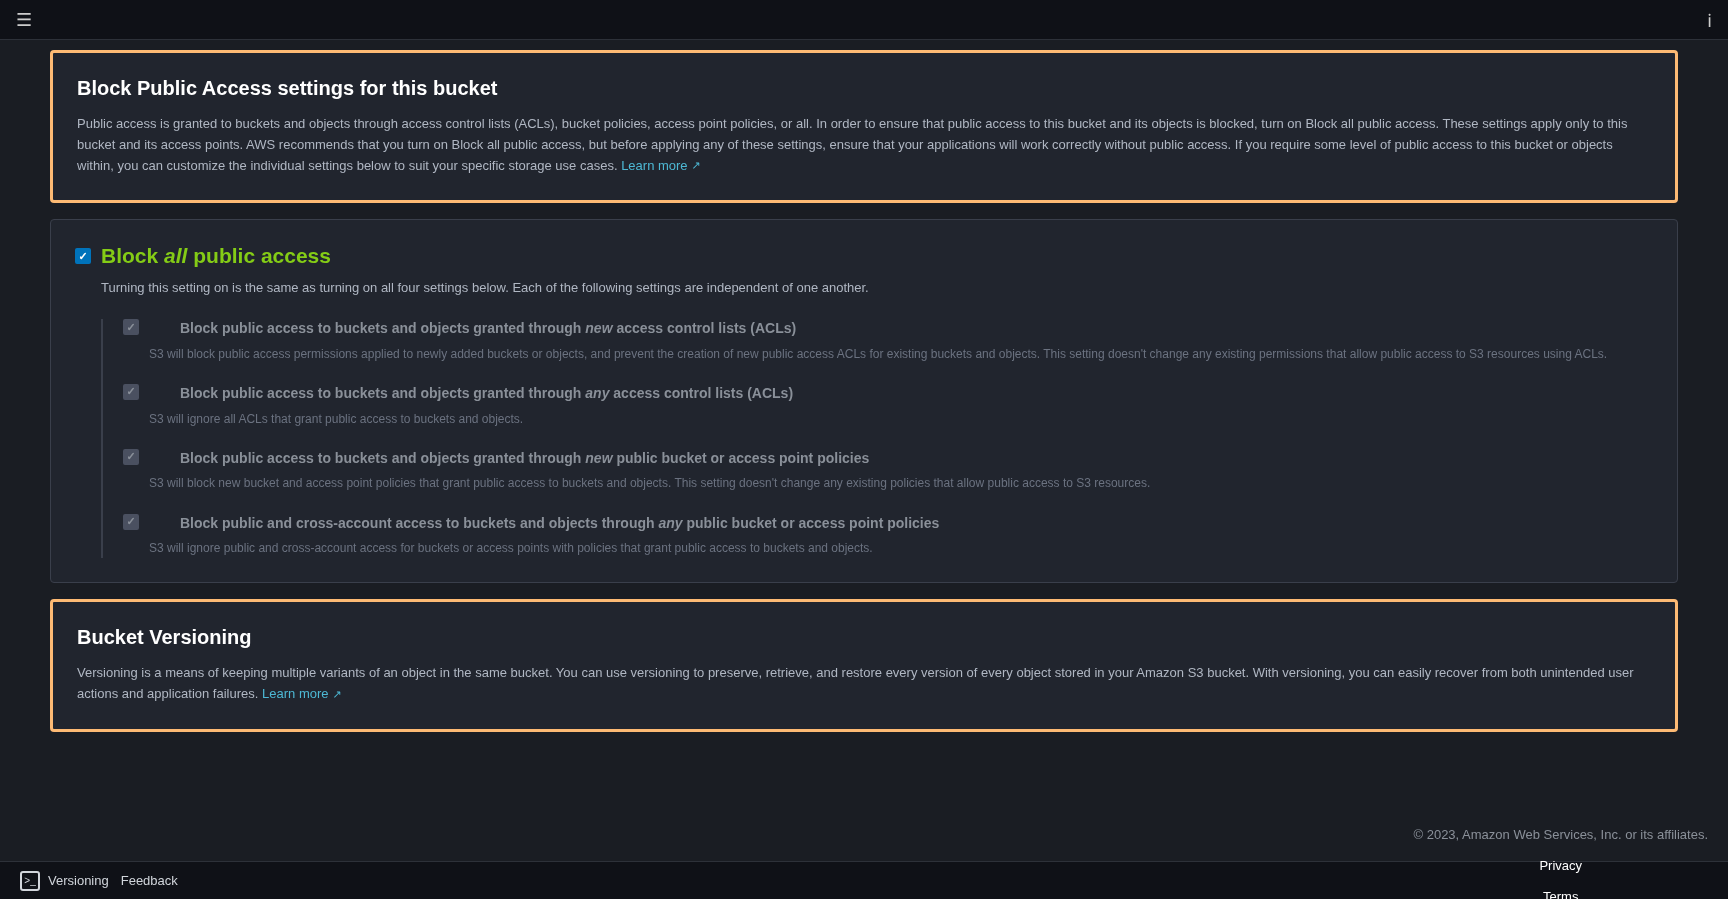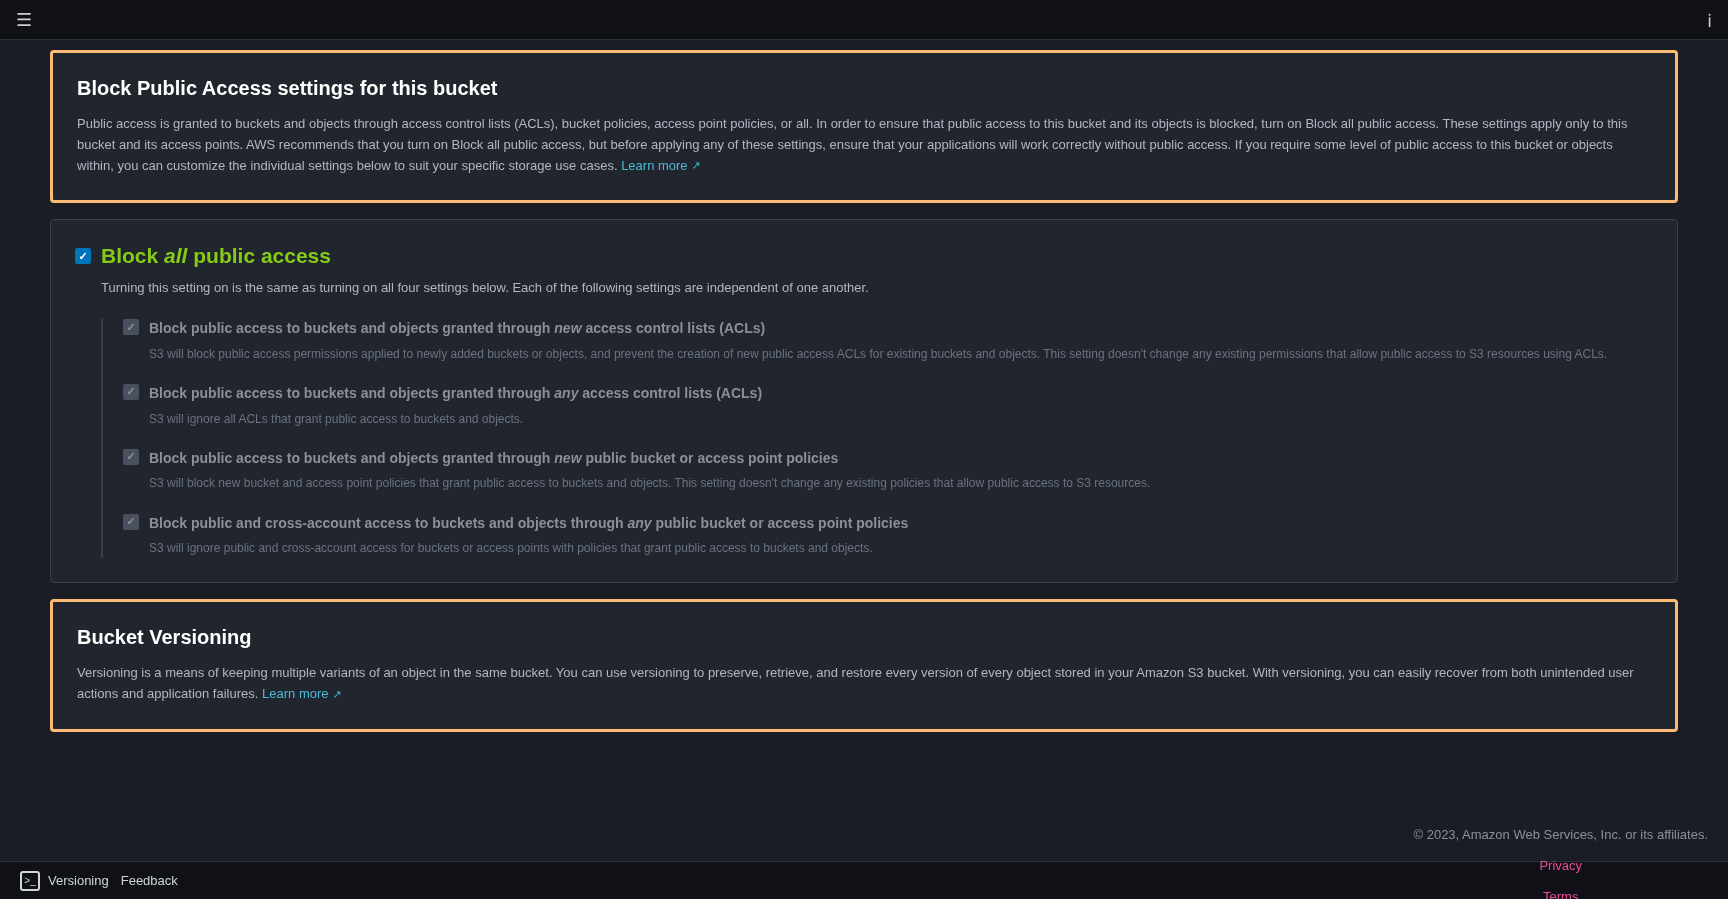--- a/index.html
+++ b/index.html
@@ -142,20 +142,21 @@
       display: flex;
       align-items: flex-start;
       gap: 10px;
       margin-bottom: 6px;
     }
     .sub-setting-title {
       font-size: 14px;
       font-weight: 700;
       color: #8a9099;
       line-height: 1.4;
+      margin-left: 31px;
     }
     .sub-setting-title em {
       font-style: italic;
     }
     .sub-setting-description {
       font-size: 12px;
       color: #6b7280;
       line-height: 1.6;
       margin-left: 26px;
     }
@@ -201,21 +202,21 @@
       display: flex;
       align-items: center;
       gap: 16px;
       font-size: 13px;
       flex-direction: column;
     }
     .copyright-text {
       color: #8a9099;
     }
     .footer-link {
-      color: #ec4899;
+      color: #ffffff;
       text-decoration: none;
       cursor: pointer;
     }
   </style>
 </head>
 <body>
 
 <div class="top-bar">
   <span class="hamburger-icon">☰</span>
   <span class="info-icon">ℹ</span>

